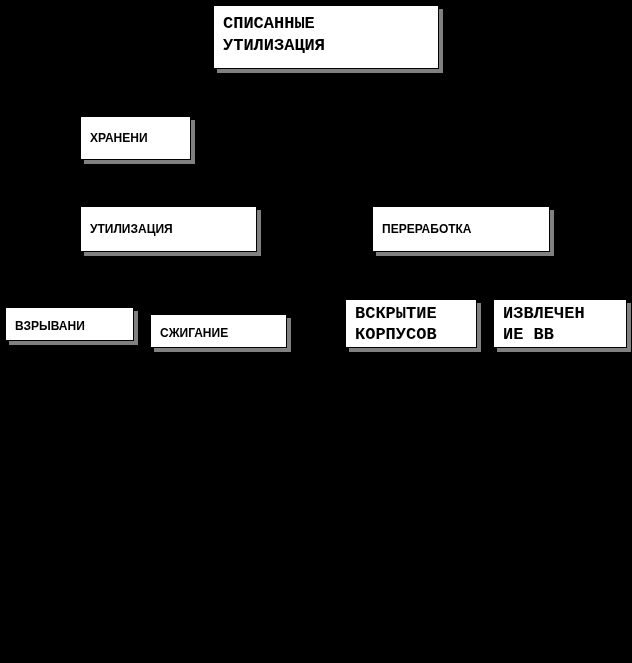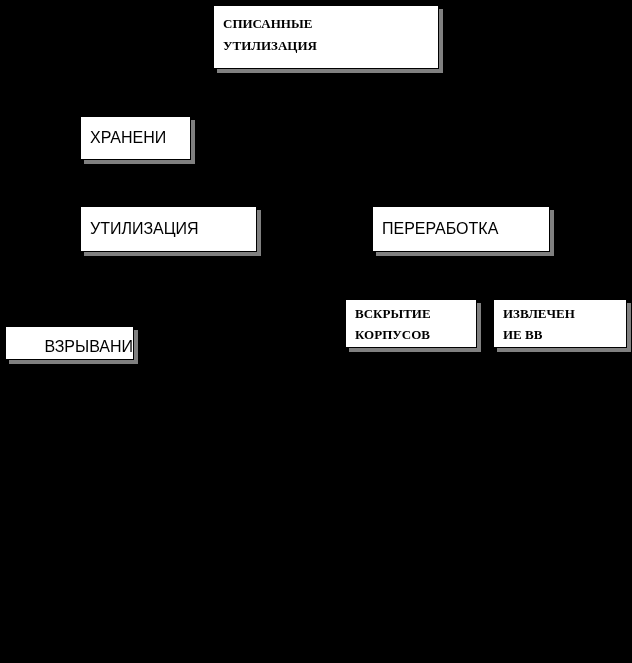--- a/index.html
+++ b/index.html
@@ -17,27 +17,27 @@
   .box {
     position: absolute;
     background: #ffffff;
     color: #000000;
     border: 1px solid #000000;
     box-sizing: border-box;
     box-shadow: 4px 4px 0 #808080;
   }
   .sans {
     font-family: "Liberation Sans", sans-serif;
-    font-weight: normal;
-    font-size: 16px;
+    font-weight: bold;
+    font-size: 12px;
   }
   .serif {
-    font-family: Liberation Serif, serif;
+    font-family: Liberation Mono, monospace;
     font-weight: bold;
-    font-size: 13px;
+    font-size: 17px;
   }
   .line { display: block; }
 
   #root {
     left: 213px; top: 5px; width: 226px; height: 64px;
     padding: 7px 4px 0 9px; line-height: 22px;
   }
   #storage {
     left: 80px; top: 116px; width: 111px; height: 44px;
     display: flex; align-items: center; padding-left: 9px;
@@ -52,22 +52,22 @@
     left: 80px; top: 206px; width: 177px; height: 46px;
     display: flex; align-items: center; padding-left: 9px;
     overflow: hidden; white-space: nowrap;
   }
   #processing {
     left: 372px; top: 206px; width: 178px; height: 46px;
     display: flex; align-items: center; padding-left: 9px;
     overflow: hidden; white-space: nowrap; text-align: center;
   }
   #blasting {
-    left: 5px; top: 326px; width: 129px; height: 34px;
-    padding: 11px 0 0 9px; overflow: hidden; white-space: nowrap; text-align: right;
+    left: 5px; top: 307px; width: 129px; height: 34px;
+    padding: 11px 0 0 9px; overflow: hidden; white-space: nowrap;
   }
   #burning {
     left: 150px; top: 314px; width: 137px; height: 34px;
     padding: 11px 0 0 9px; overflow: hidden; white-space: nowrap;
   }
   #case-opening {
     left: 345px; top: 299px; width: 132px; height: 49px;
     padding: 3px 0 0 9px; line-height: 21px; overflow: hidden;
   }
   #extraction {
@@ -95,20 +95,23 @@
   </div>
 
   <div id="processing" class="box sans">
     <span>ПЕРЕРАБОТКА</span>
   </div>
 
   <div id="blasting" class="box sans">
     <span>ВЗРЫВАНИ</span>
   </div>
 
+  <div id="burning" class="box sans">
+    <span>СЖИГАНИЕ</span>
+  </div>
 
   <div id="case-opening" class="box serif">
     <span class="line">ВСКРЫТИЕ</span>
     <span class="line">КОРПУСОВ</span>
   </div>
 
   <div id="extraction" class="box serif">
     <span class="line">ИЗВЛЕЧЕН</span>
     <span class="line">ИЕ ВВ</span>
   </div>

